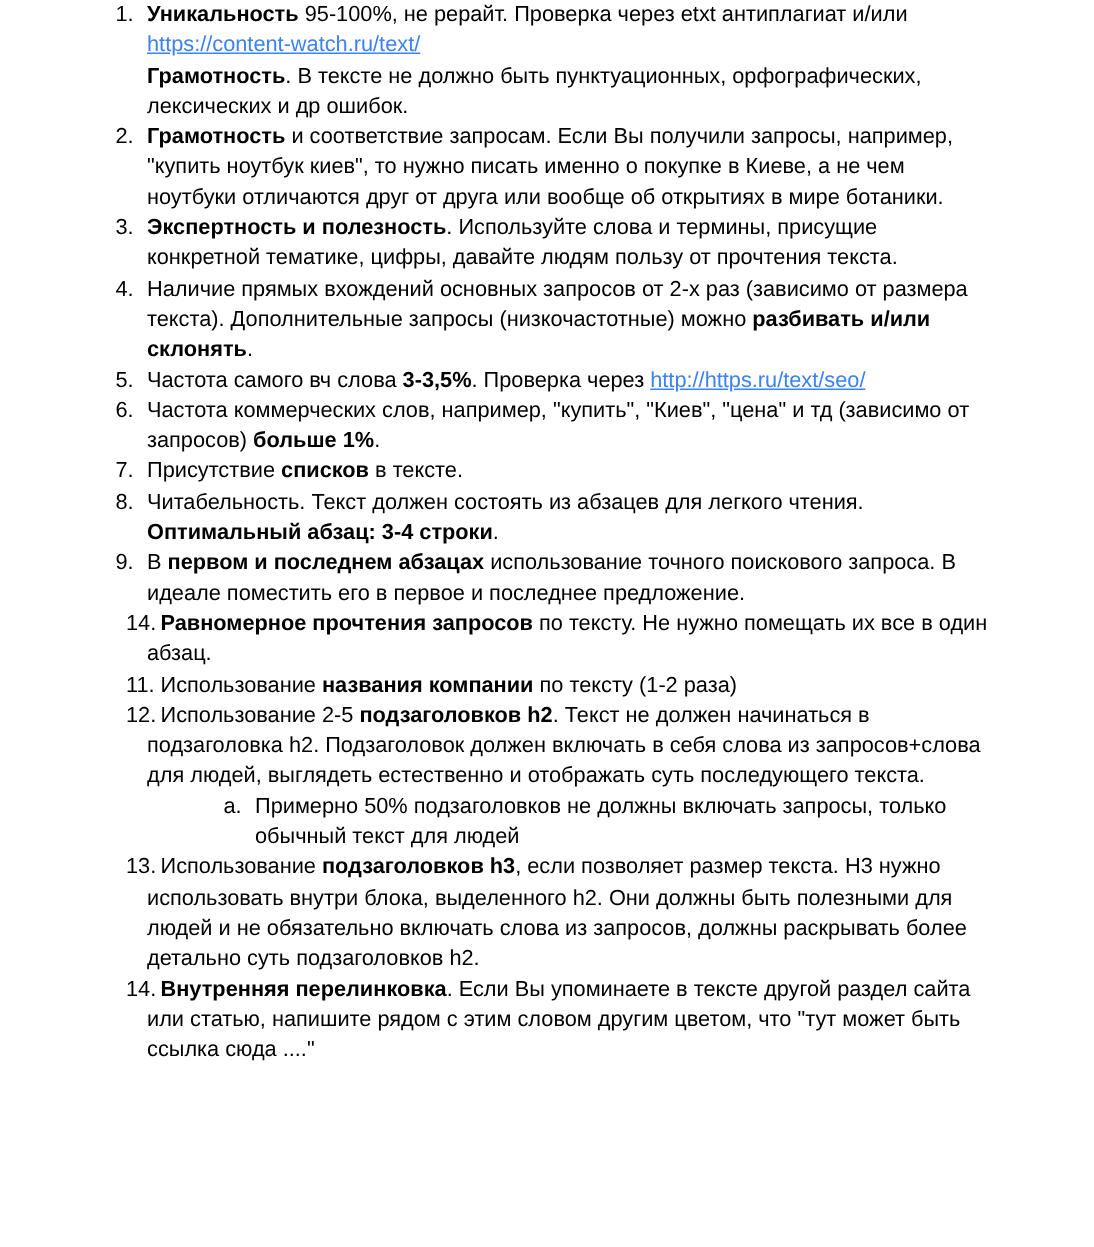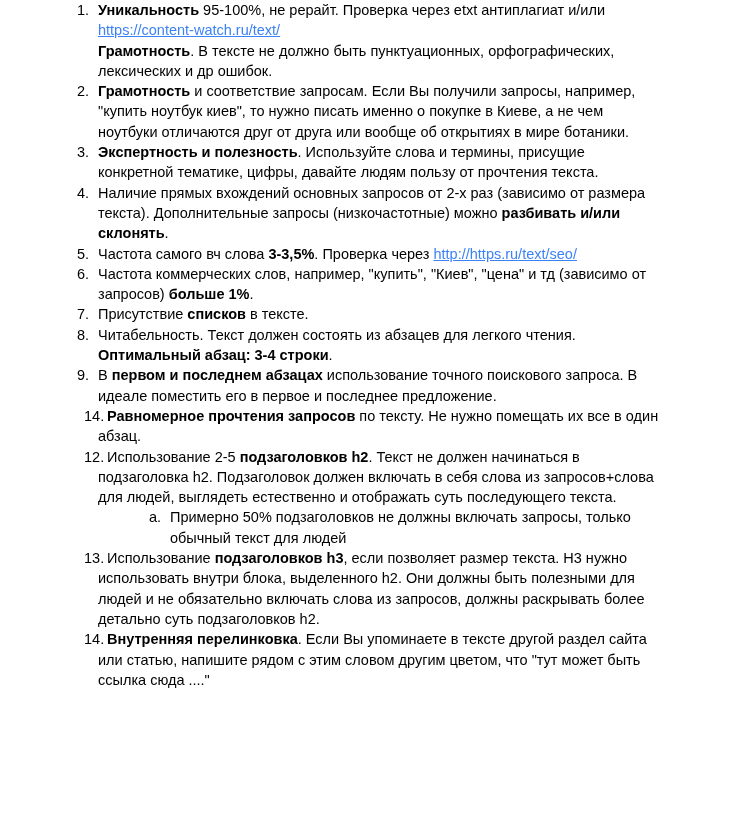--- a/index.html
+++ b/index.html
@@ -112,20 +112,24 @@
       </li>
       <li>
         <span class="num">9.</span>
         <div class="li-text"><span>В </span><span class="b">первом и последнем абзацах</span><span> использование точного поискового запроса. В идеале поместить его в первое и последнее предложение.</span></div>
       </li>
       <li class="wide">
         <span class="num">14.</span>
         <div class="li-text"><span class="b">Равномерное прочтения запросов</span><span> по тексту. Не нужно помещать их все в один абзац.</span></div>
       </li>
       <li class="wide">
+        <span class="num">11.</span>
+        <div class="li-text"><span>Использование </span><span class="b">названия компании</span><span> по тексту (1-2 раза)</span></div>
+      </li>
+      <li class="wide">
         <span class="num">12.</span>
         <div class="li-text"><span>Использование 2-5 </span><span class="b">подзаголовков h2</span><span>. Текст не должен начинаться в подзаголовка h2. Подзаголовок должен включать в себя слова из запросов+слова для людей, выглядеть естественно и отображать суть последующего текста.</span><ol class="sub">
             <li>
               <span class="num">a.</span>
               <div class="li-text"><span>Примерно 50% подзаголовков не должны включать запросы, только обычный текст для людей</span></div>
             </li>
           </ol></div>
       </li>
       <li class="wide">
         <span class="num">13.</span>

